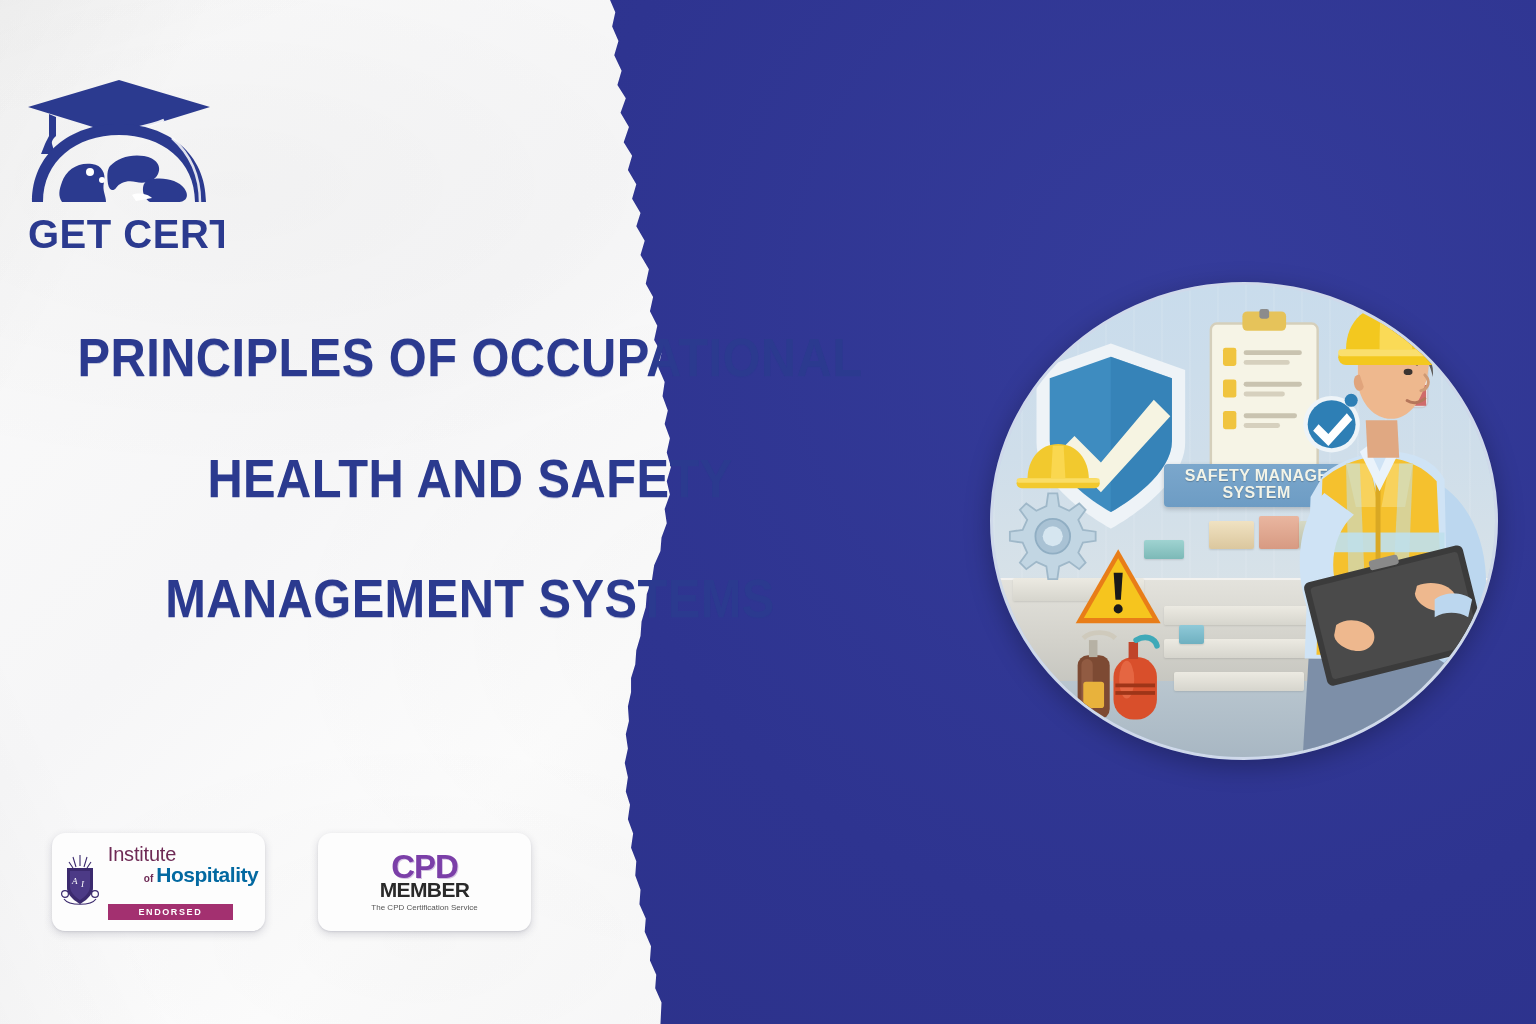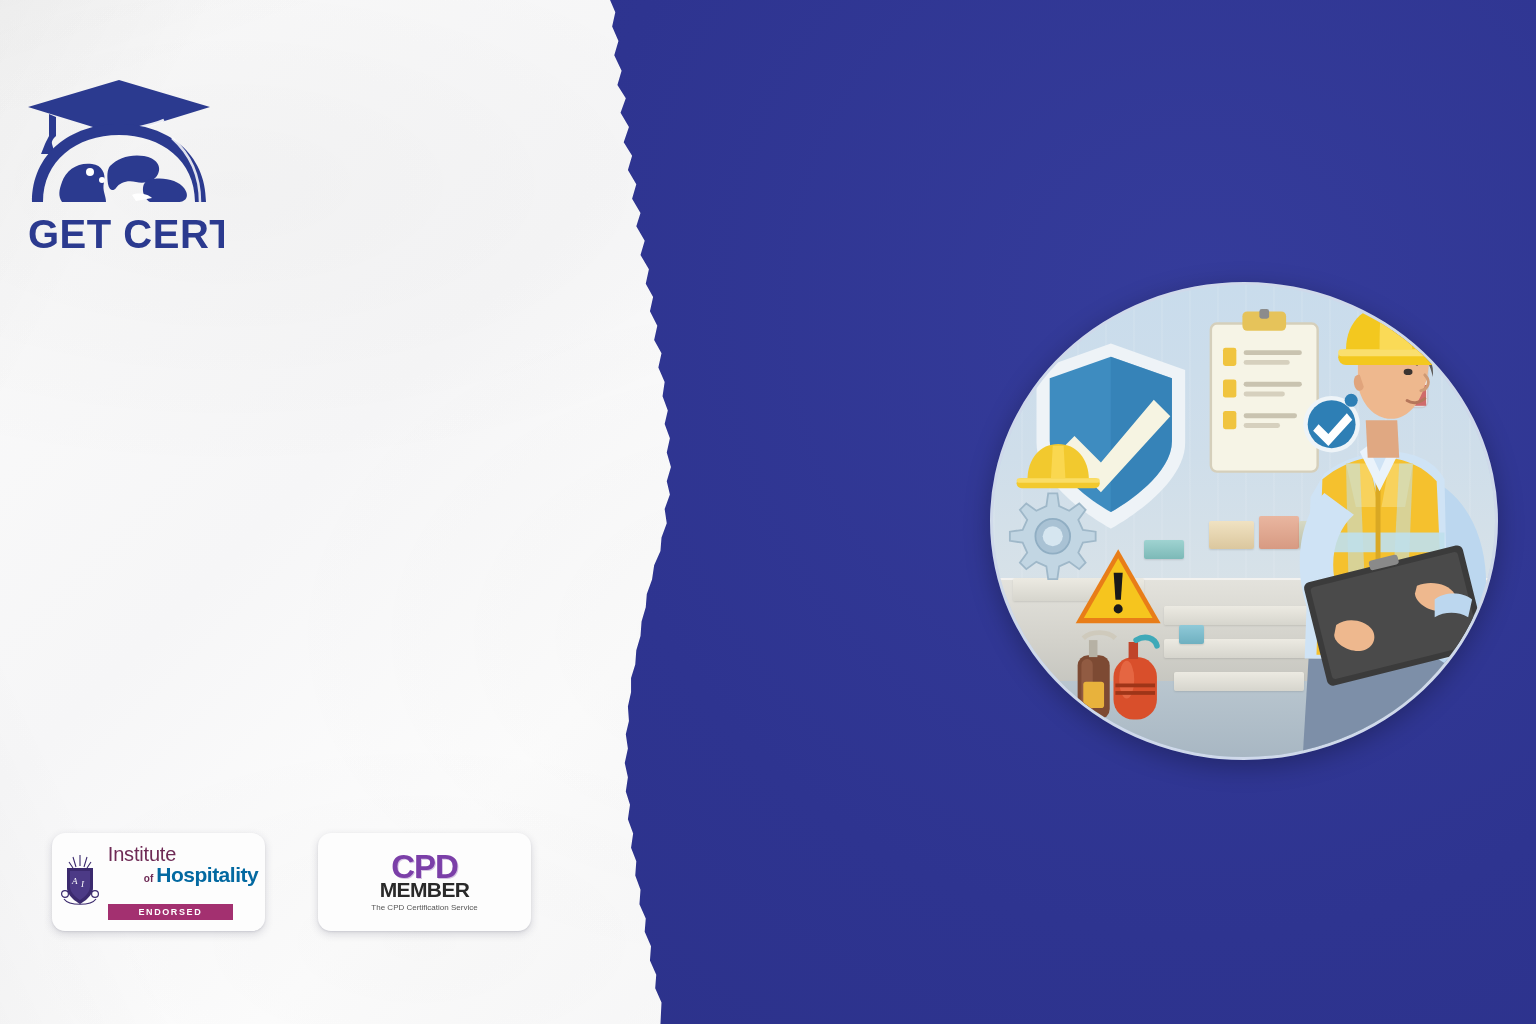--- a/index.html
+++ b/index.html
@@ -284,20 +284,25 @@
         <circle cx="76" cy="110" r="4" fill="#ffffff"></circle>
         <circle cx="88" cy="118" r="3" fill="#ffffff"></circle>
         <path d="M118 133 C124 130 134 132 138 136 L122 139 Z" fill="#ffffff"></path>
 
         <path d="M158 76 C176 92 186 114 186 140" stroke="#ffffff" stroke-width="2.5" fill="none" opacity="0.85"></path>
       </g>
       <text x="14" y="186" font-family="Liberation Sans, sans-serif" font-weight="bold" font-size="40" letter-spacing="0.5" fill="#2b3a8f">GET CERTIFY</text>
     </svg>
   </div>
 
+  <div class="title-block">
+    <div class="title-line">PRINCIPLES OF OCCUPATIONAL</div>
+    <div class="title-line">HEALTH AND SAFETY</div>
+    <div class="title-line">MANAGEMENT SYSTEMS</div>
+  </div>
 
   <div class="badges">
 
 
     <div class="badge">
       <div class="ioh-wrap">
         <div class="ioh-crest">
           <svg viewBox="0 0 42 56" xmlns="http://www.w3.org/2000/svg" aria-hidden="true">
             <g stroke="#3b2a6e" stroke-width="1.1" fill="none">
               <path d="M14 3 L17 13 M21 1 L21 12 M28 3 L25 13"></path>
@@ -438,20 +443,24 @@
       <div class="hx-lock">
         <svg viewBox="0 0 60 100" xmlns="http://www.w3.org/2000/svg">
           <path d="M20 28 L20 18 C20 10 28 6 34 10 C38 12 40 15 40 18 L40 28" stroke="#c9ccd2" stroke-width="5" fill="none" stroke-linecap="round"></path>
           <rect x="10" y="28" width="42" height="66" rx="7" fill="#f1f2f4" stroke="#c8ccd2" stroke-width="2"></rect>
           <rect x="12" y="32" width="38" height="18" fill="#e48a8a"></rect>
           <rect x="12" y="50" width="38" height="16" fill="#f7f3f3"></rect>
           <rect x="12" y="66" width="38" height="26" fill="#cf6b6b"></rect>
         </svg>
       </div>
 
+      <div class="hx-sign">
+        <div class="hx-sign-l1">SAFETY MANAGE</div>
+        <div class="hx-sign-l2">SYSTEM</div>
+      </div>
 
       <div class="hx-worker">
         <svg viewBox="0 0 260 460" xmlns="http://www.w3.org/2000/svg">
 
           <path d="M58 360 L206 360 L212 460 L52 460 Z" fill="#7d8fa8"></path>
 
           <path d="M176 176 C212 188 236 228 238 276 C240 318 226 356 208 372 L176 352 C192 330 200 300 196 272 C192 246 180 224 164 212 Z" fill="#bcd7ef"></path>
 
           <path d="M74 172 C94 156 124 148 146 150 C170 152 188 162 196 178 L200 360 L54 360 L60 196 Z" fill="#cfe3f5"></path>
 

